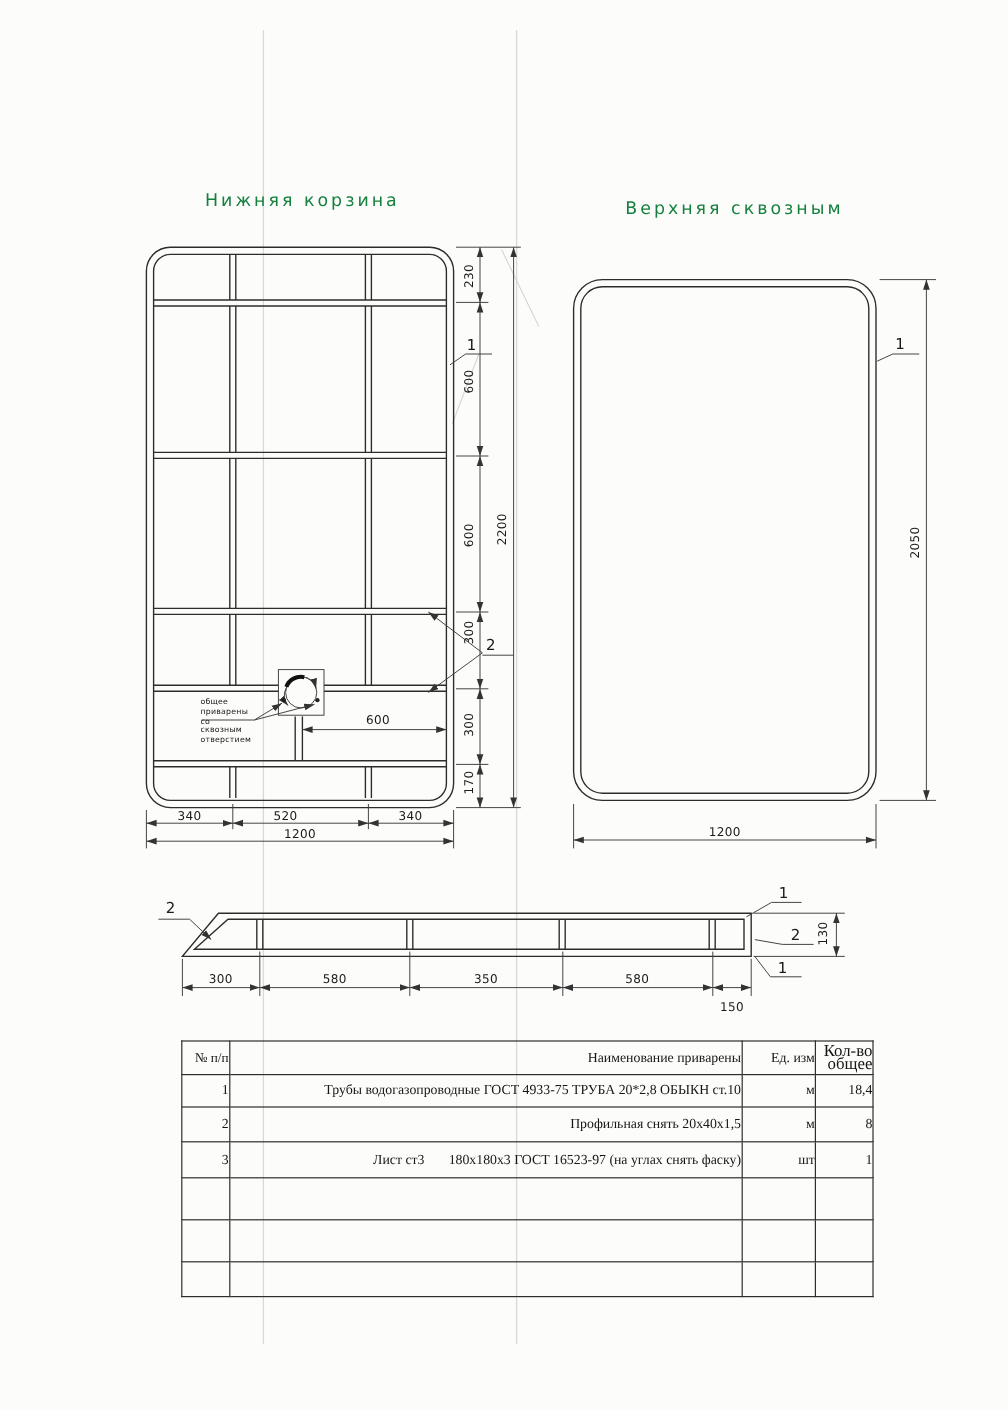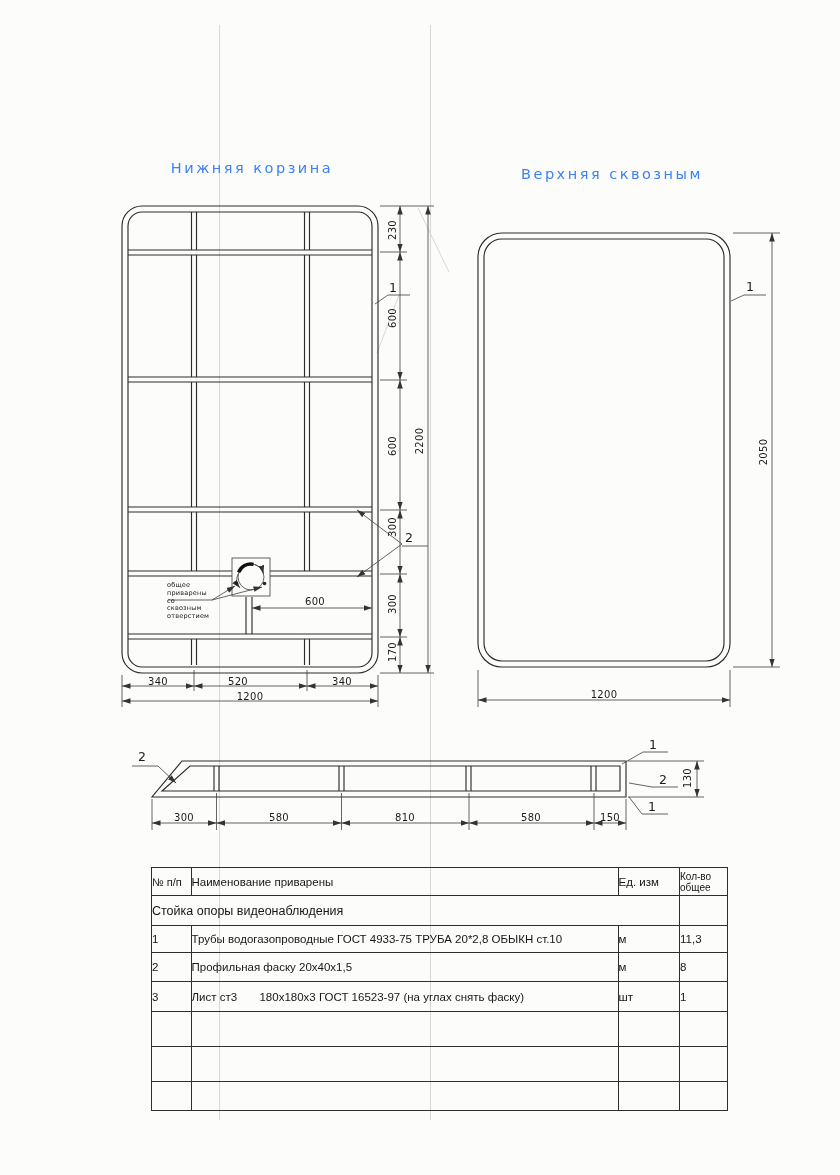--- a/index.html
+++ b/index.html
@@ -6,31 +6,31 @@
   body{width:840px;height:1175px;position:relative;background:#fcfcfb;
        font-family:"DejaVu Sans",sans-serif;color:#1c1c1c;overflow:hidden}
   svg.linework{position:absolute;left:0;top:0}
   .m{stroke:#2c2c2c;stroke-width:1.15;fill:none}
   .t{stroke:#3d3d3d;stroke-width:0.8;fill:none}
   .lbl{position:absolute;transform:translate(-50%,-50%);font-size:10px;
        white-space:nowrap;letter-spacing:.3px;color:#1b1b1b}
   .vlbl{transform:translate(-50%,-50%) rotate(-90deg)}
   .co{font-size:12.5px;letter-spacing:0}
   .title{position:absolute;transform:translate(-50%,-50%);font-size:14.5px;
-       letter-spacing:2.5px;white-space:nowrap;color:#3b82f6}
+       letter-spacing:2.5px;white-space:nowrap;color:#15803d}
   .note{position:absolute;left:167px;top:582px;font-size:6.5px;line-height:7.8px;
        letter-spacing:.2px;color:#151515}
   .note span{display:block}
   table.spec{position:absolute;left:151px;top:867px;width:576px;
        border-collapse:collapse;table-layout:fixed;font-size:11.5px;color:#161616}
-  table.spec td{border:1.4px solid #2e2e2e;padding:0;text-align:left;
-       vertical-align:middle;overflow:hidden;font-family:Liberation Sans, sans-serif}
+  table.spec td{border:1.4px solid #2e2e2e;padding:0;text-align:right;
+       vertical-align:middle;overflow:hidden;font-family:Liberation Serif, serif}
   td.name{text-align:left;padding-left:8px;white-space:pre}
   td.subcell{text-align:left;padding-left:57px;font-size:12.5px}
-  td.qtyhead{font-size:10px;line-height:11px}
+  td.qtyhead{font-size:14px;line-height:11px}
   td.numhead{font-size:11px}
 </style>
 </head>
 <body>
 
 <svg class="linework" width="840" height="1175" viewBox="0 0 840 1175">
   <defs>
     <marker id="ar" markerWidth="9" markerHeight="7" refX="8.5" refY="3.5" orient="auto-start-reverse" markerUnits="userSpaceOnUse">
       <path d="M0,0.7 L8.5,3.5 L0,6.3 z" fill="#333"></path>
     </marker>
@@ -233,23 +233,23 @@
   <span>сквозным</span>
   <span>отверстием</span>
 </div>
 
 <span class="lbl vlbl" style="left:763px;top:452px">2050</span>
 <span class="lbl" style="left:604px;top:694px">1200</span>
 <span class="lbl co" style="left:750px;top:286px">1</span>
 
 <span class="lbl" style="left:184px;top:817px">300</span>
 <span class="lbl" style="left:279px;top:817px">580</span>
-<span class="lbl" style="left:405px;top:817px">810</span>
+<span class="lbl" style="left:405px;top:817px">350</span>
 <span class="lbl" style="left:531px;top:817px">580</span>
-<span class="lbl" style="left:610px;top:817px">150</span>
+<span class="lbl" style="left:610px;top:840px">150</span>
 <span class="lbl vlbl" style="left:687px;top:778px">130</span>
 <span class="lbl co" style="left:142px;top:756px">2</span>
 <span class="lbl co" style="left:653px;top:744px">1</span>
 <span class="lbl co" style="left:663px;top:779px">2</span>
 <span class="lbl co" style="left:652px;top:806px">1</span>
 
 <table class="spec">
   <colgroup>
     <col style="width:39.5px">
       <col style="width:427px">
@@ -259,33 +259,29 @@
   <tbody>
       <tr style="height:28px">
     <td class="numhead">№ п/п</td>
     <td>Наименование приварены</td>
     <td>Ед. изм</td>
     <td class="qtyhead">
           <div>Кол-во</div>
           <div>общее</div>
         </td>
   </tr>
-  <tr style="height:30px">
-    <td colspan="3" class="subcell">Стойка опоры видеонаблюдения</td>
-    <td></td>
-  </tr>
   <tr style="height:27px">
     <td>1</td>
     <td class="name">Трубы водогазопроводные ГОСТ 4933-75 ТРУБА 20*2,8 ОБЫКН ст.10</td>
     <td>м</td>
-    <td>11,3</td>
+    <td>18,4</td>
   </tr>
   <tr style="height:29px">
     <td>2</td>
-    <td class="name">Профильная фаску 20х40х1,5</td>
+    <td class="name">Профильная снять 20х40х1,5</td>
     <td>м</td>
     <td>8</td>
   </tr>
   <tr style="height:30px">
     <td>3</td>
     <td class="name">Лист ст3       180х180х3 ГОСТ 16523-97 (на углах снять фаску)</td>
     <td>шт</td>
     <td>1</td>
   </tr>
   <tr style="height:35px">

